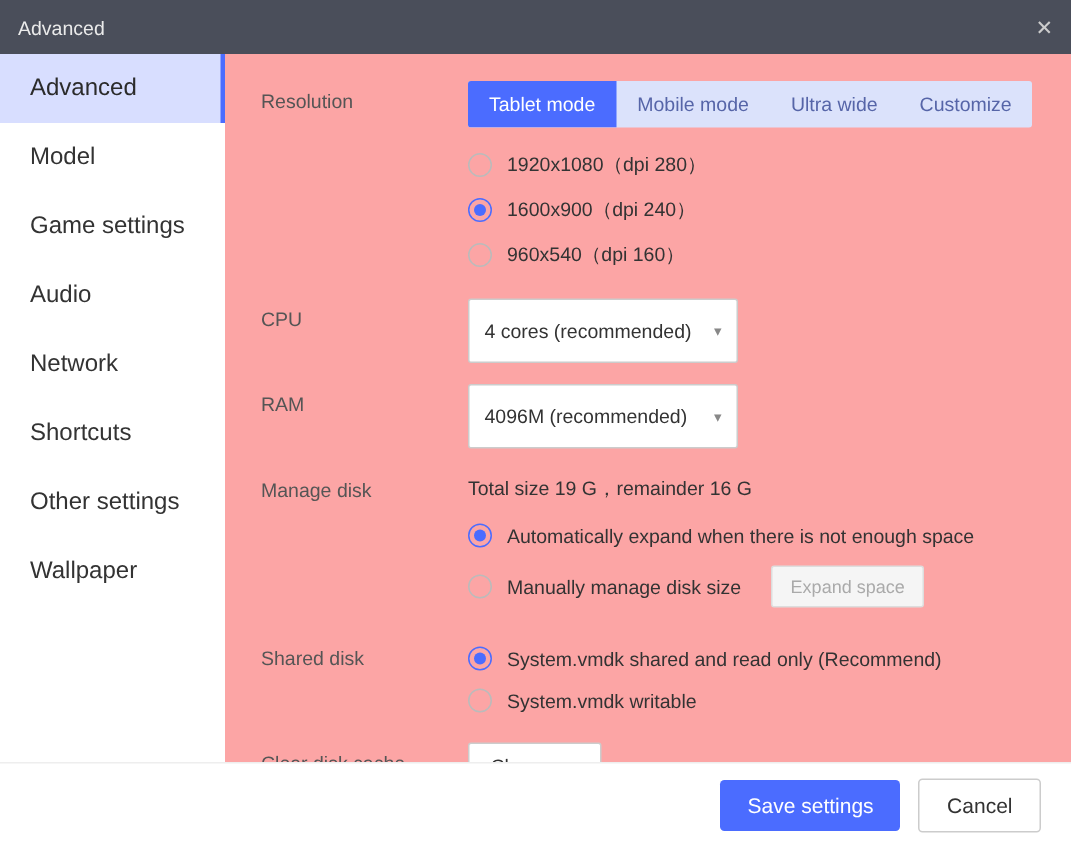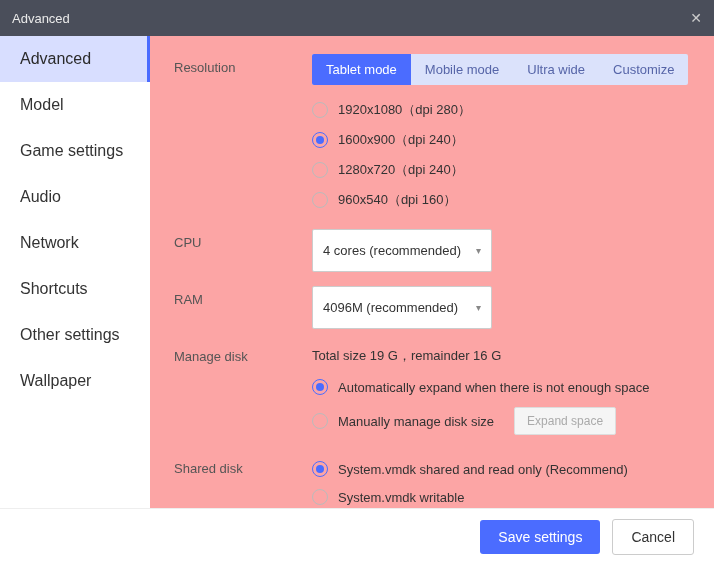--- a/index.html
+++ b/index.html
@@ -70,24 +70,20 @@
           <span class="radio-label">1920x1080（dpi 280）</span>
         </div>
         <div class="radio-line">
           <span class="radio-outer checked">
               <span class="radio-inner"></span>
             </span>
           <span class="radio-label">1600x900（dpi 240）</span>
         </div>
         <div class="radio-line">
           <span class="radio-outer"></span>
-          <span class="radio-label">1280x720（dpi 240）</span>
-        </div>
-        <div class="radio-line">
-          <span class="radio-outer"></span>
           <span class="radio-label">960x540（dpi 160）</span>
         </div>
       </div>
     </div>
 
     <div class="row">
       <div class="row-label">CPU</div>
       <div class="row-body">
         <div class="select">
           <span>4 cores (recommended)</span>

